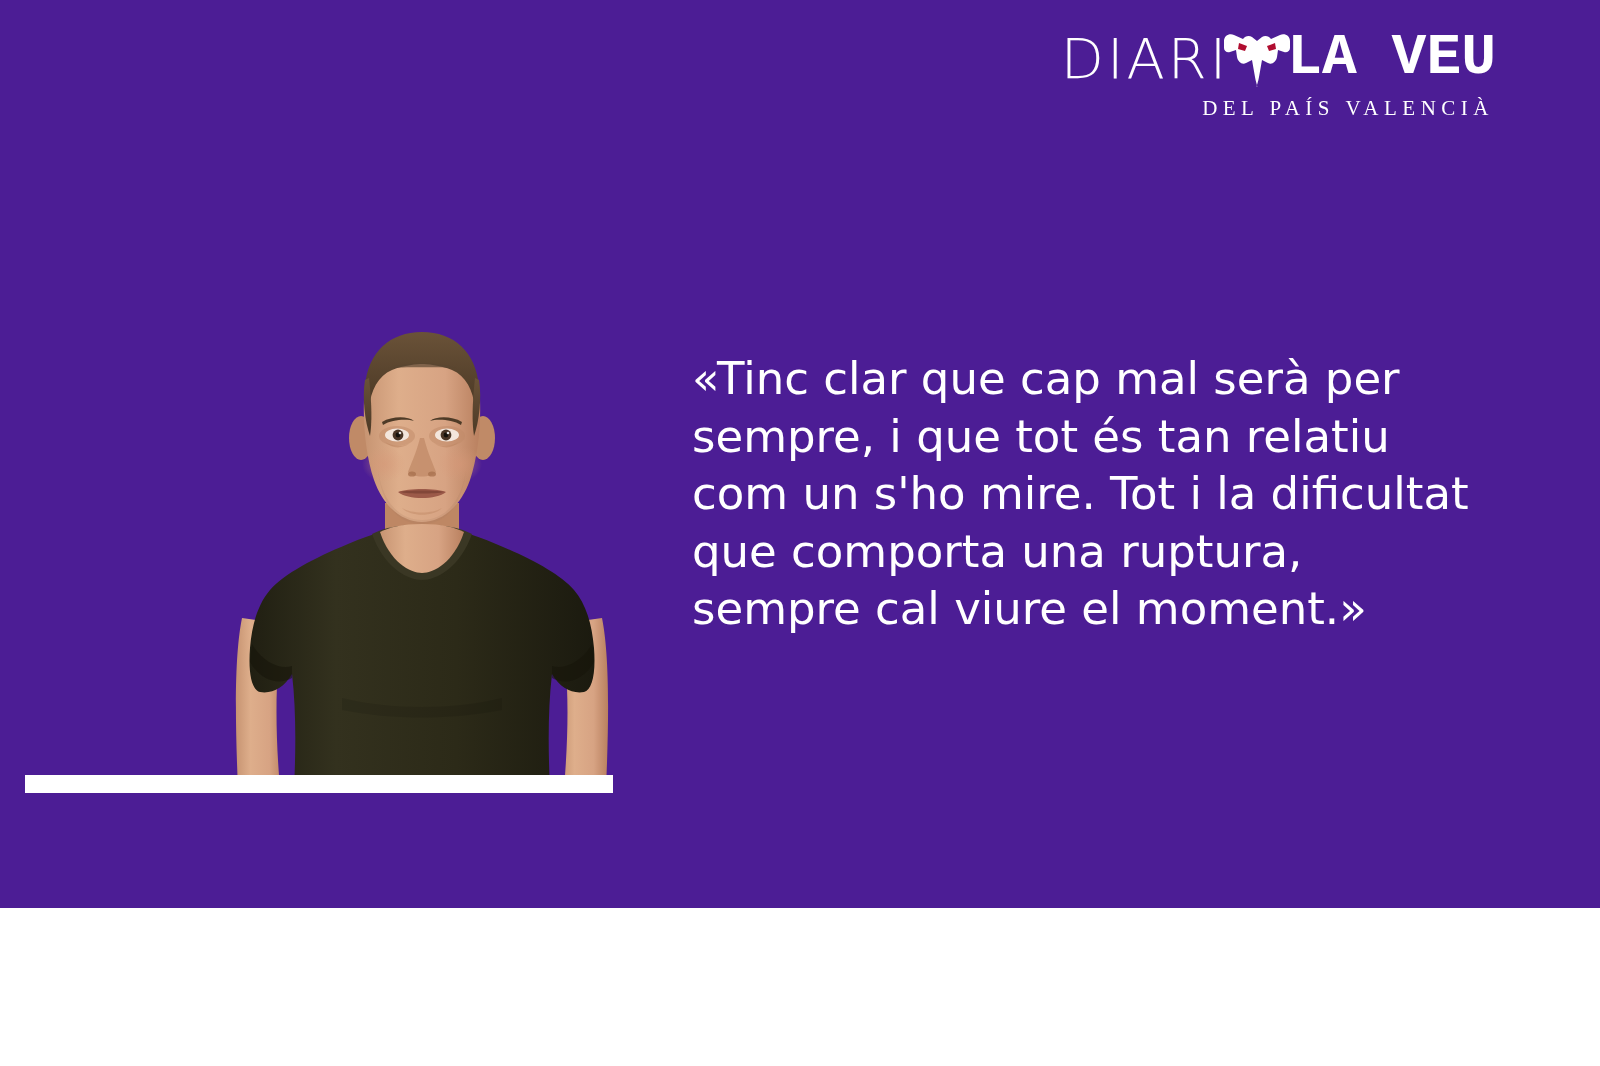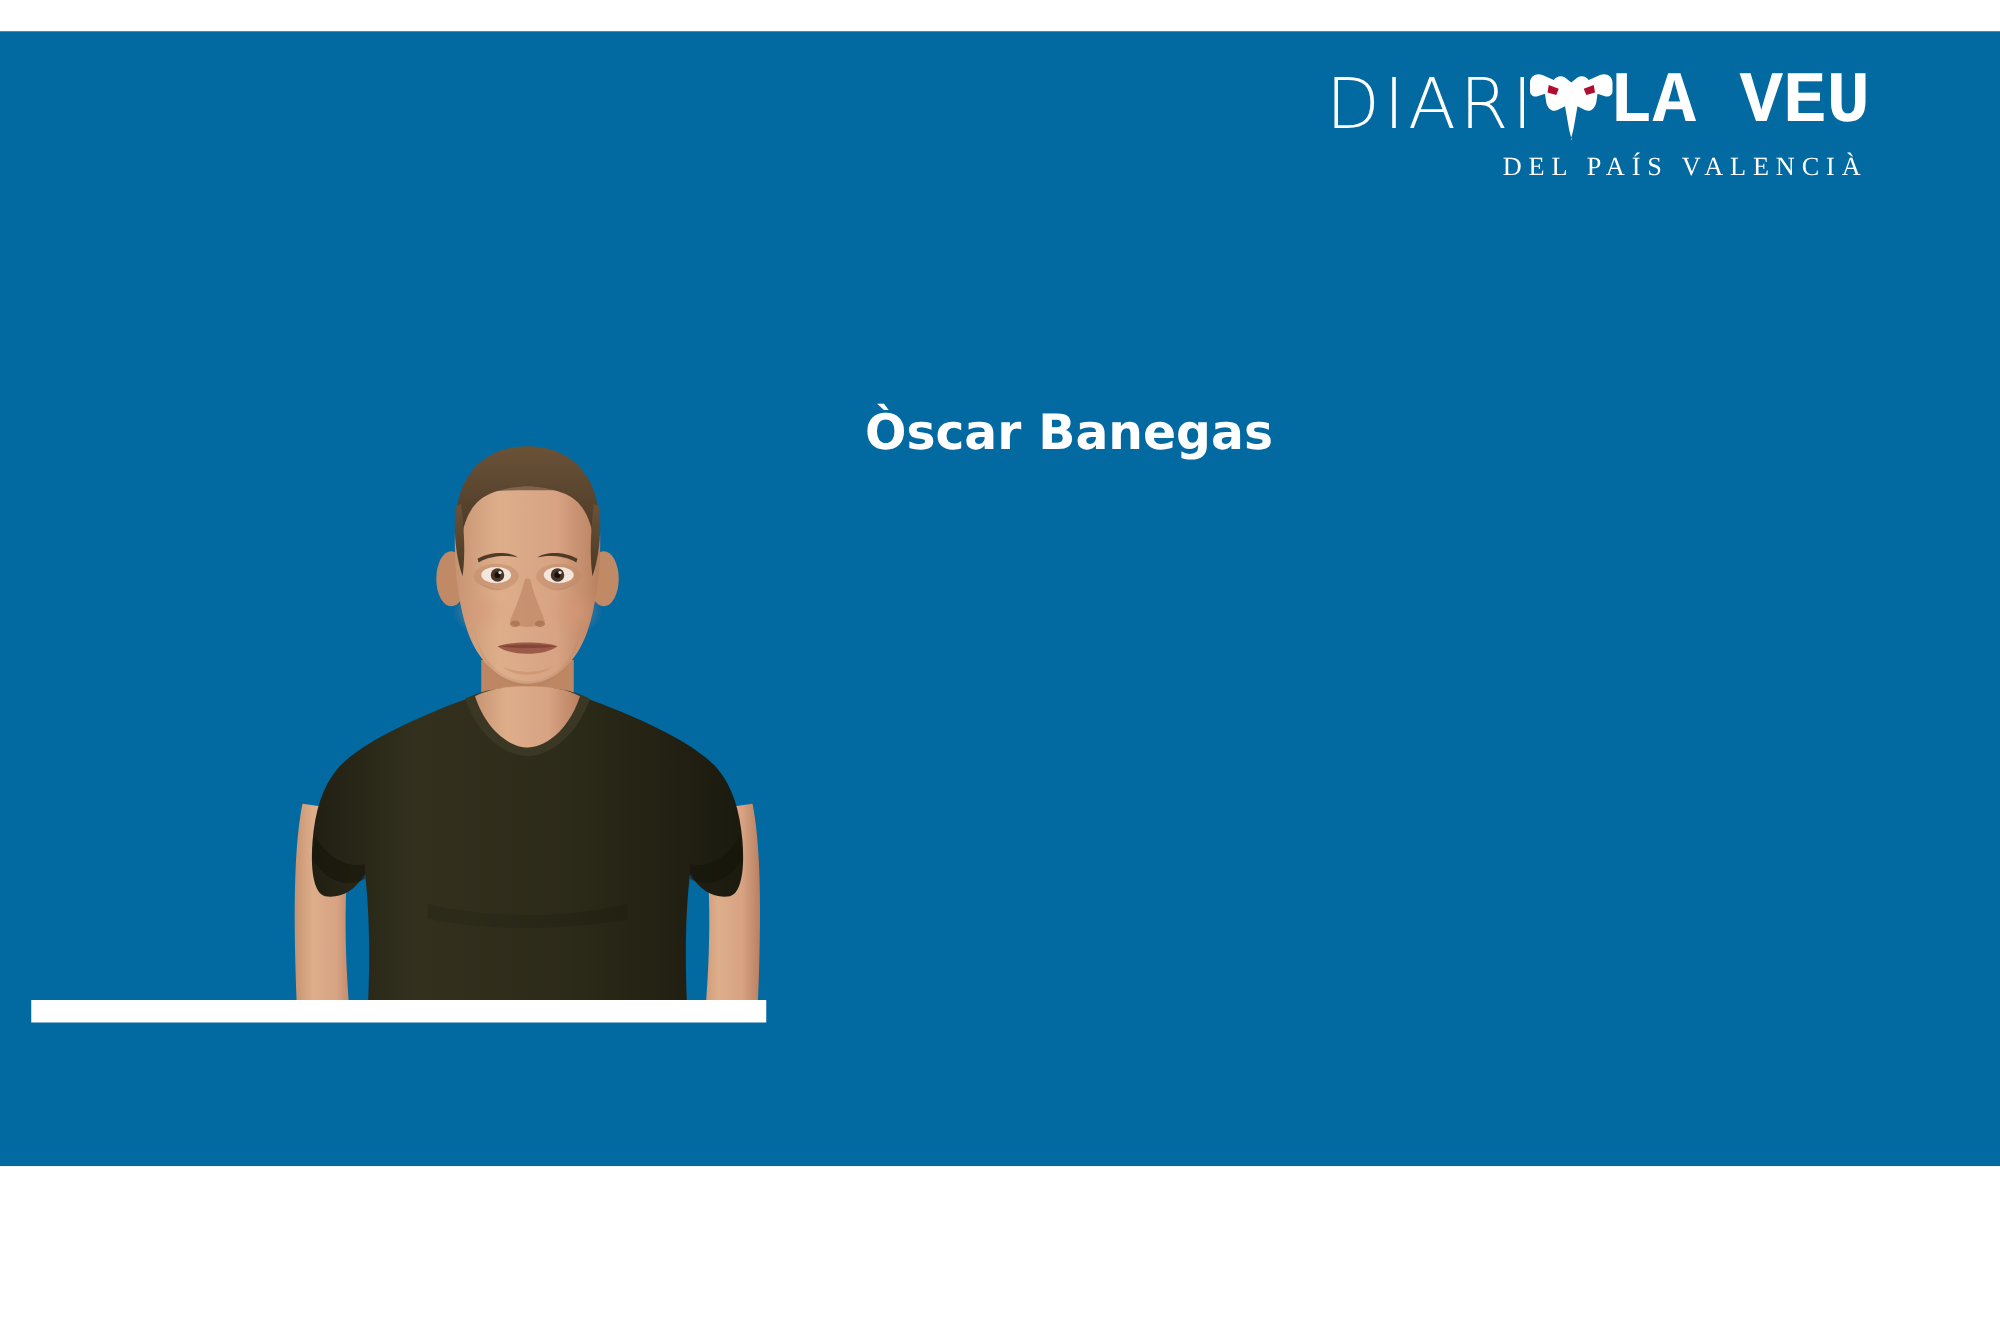--- a/index.html
+++ b/index.html
@@ -4,24 +4,23 @@
 <style>
   html, body {
     margin: 0;
     padding: 0;
     background: #ffffff;
   }
   #canvas {
     position: relative;
     width: 1600px;
     height: 908px;
-    background: #0369a1;
+    background: #4c1d95;
     overflow: hidden;
     font-family: "DejaVu Sans", "Liberation Sans", sans-serif;
-    margin-top: 25px;
   }
 
   
   .logo {
     position: absolute;
     top: 26px;
     right: 104px;
     width: 500px;
     height: 105px;
     text-align: right;
@@ -276,16 +275,16 @@
 
       <path fill="#BE8764" opacity="0.45" d="M180 190 C 190 196, 210 196, 220 190 C 212 199, 188 199, 180 190 Z"></path>
 
       <path fill="#A87C5C" opacity="0.18" d="M156 152 C 160 184, 178 202, 200 202 C 222 202, 240 184, 244 152 C 240 188, 224 206, 200 206 C 176 206, 160 188, 156 152 Z"></path>
     </svg>
   </div>
 
   <div class="white-rule"></div>
 
   <div class="text-block">
-    <p class="speaker-name">Òscar Banegas</p>
+    <p class="quote-text">«Tinc clar que cap mal serà per sempre, i que tot és tan relatiu com un s'ho mire. Tot i la dificultat que comporta una ruptura, sempre cal viure el moment.»</p>
   </div>
 
 </div>
 
 </body></html>

